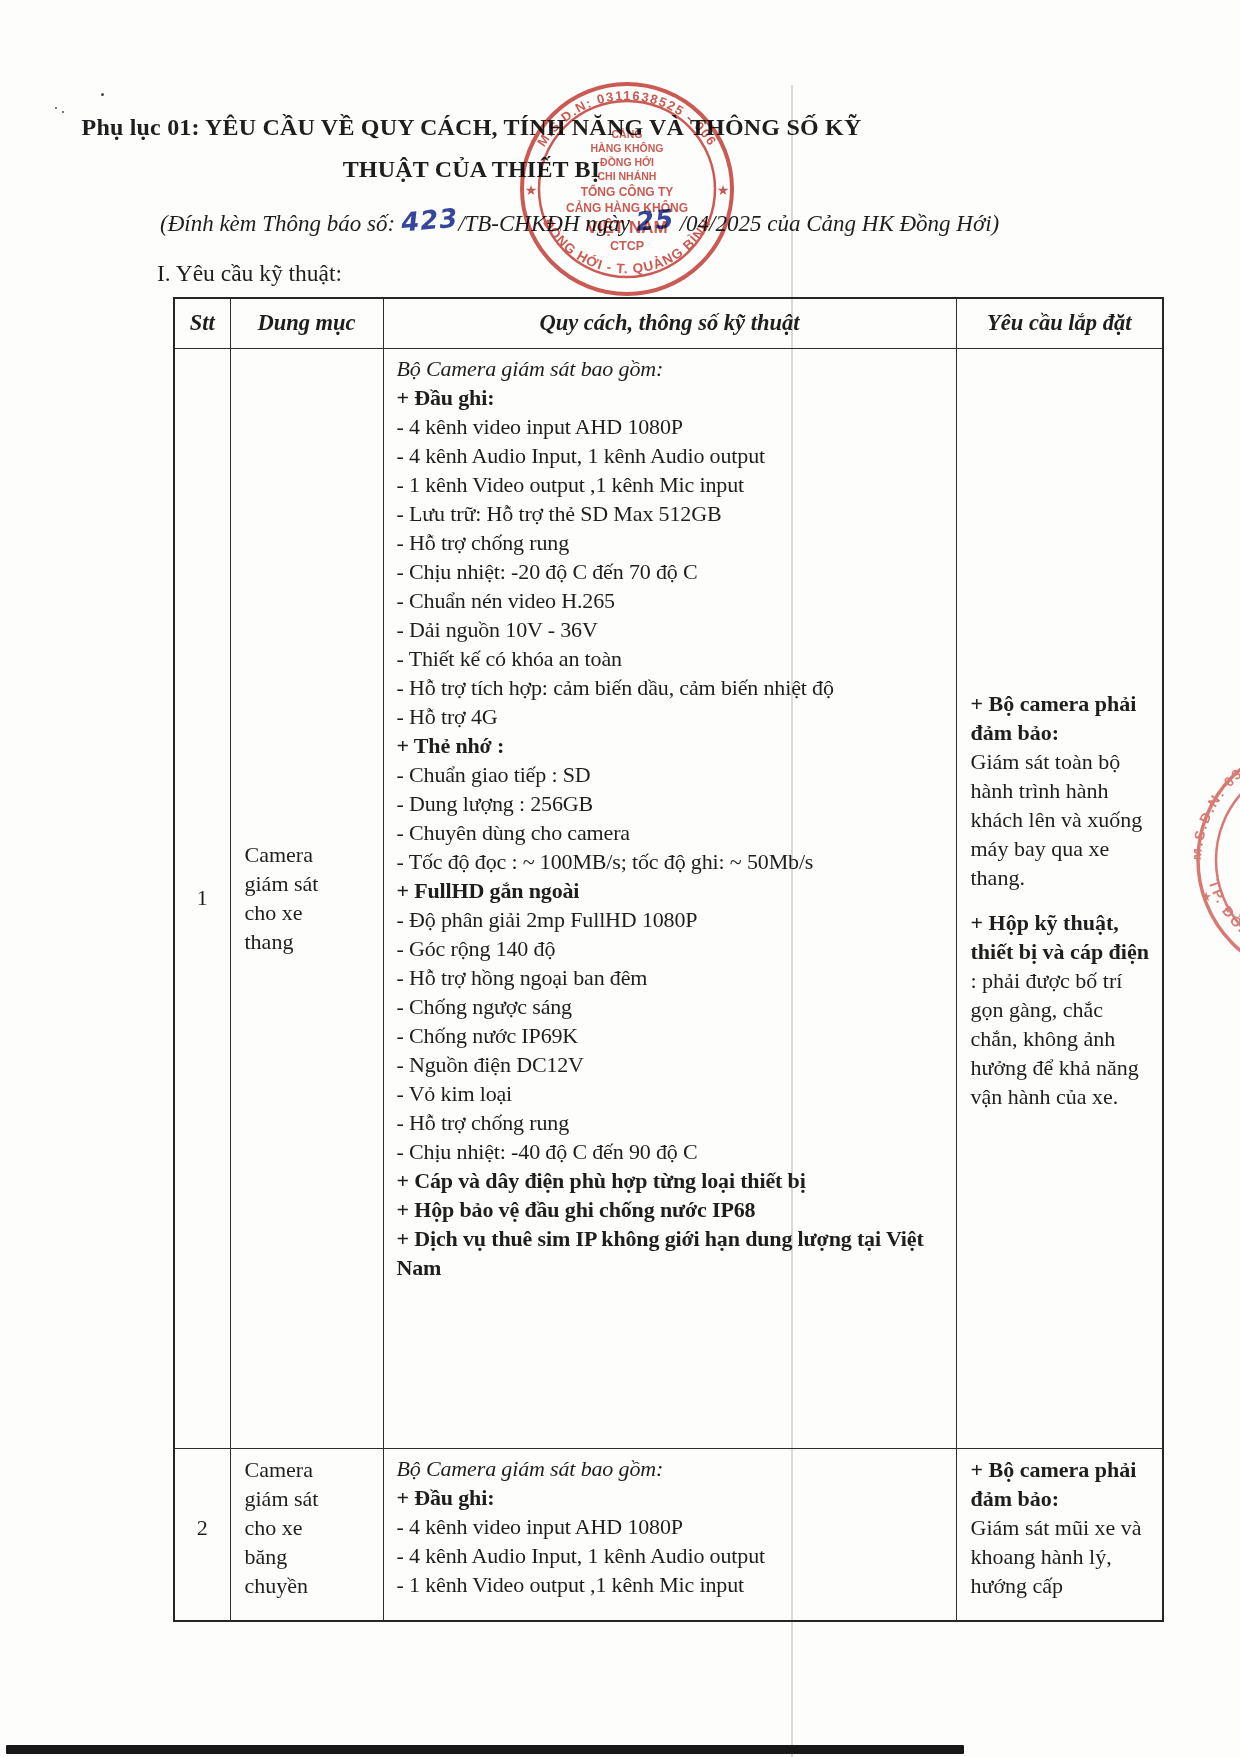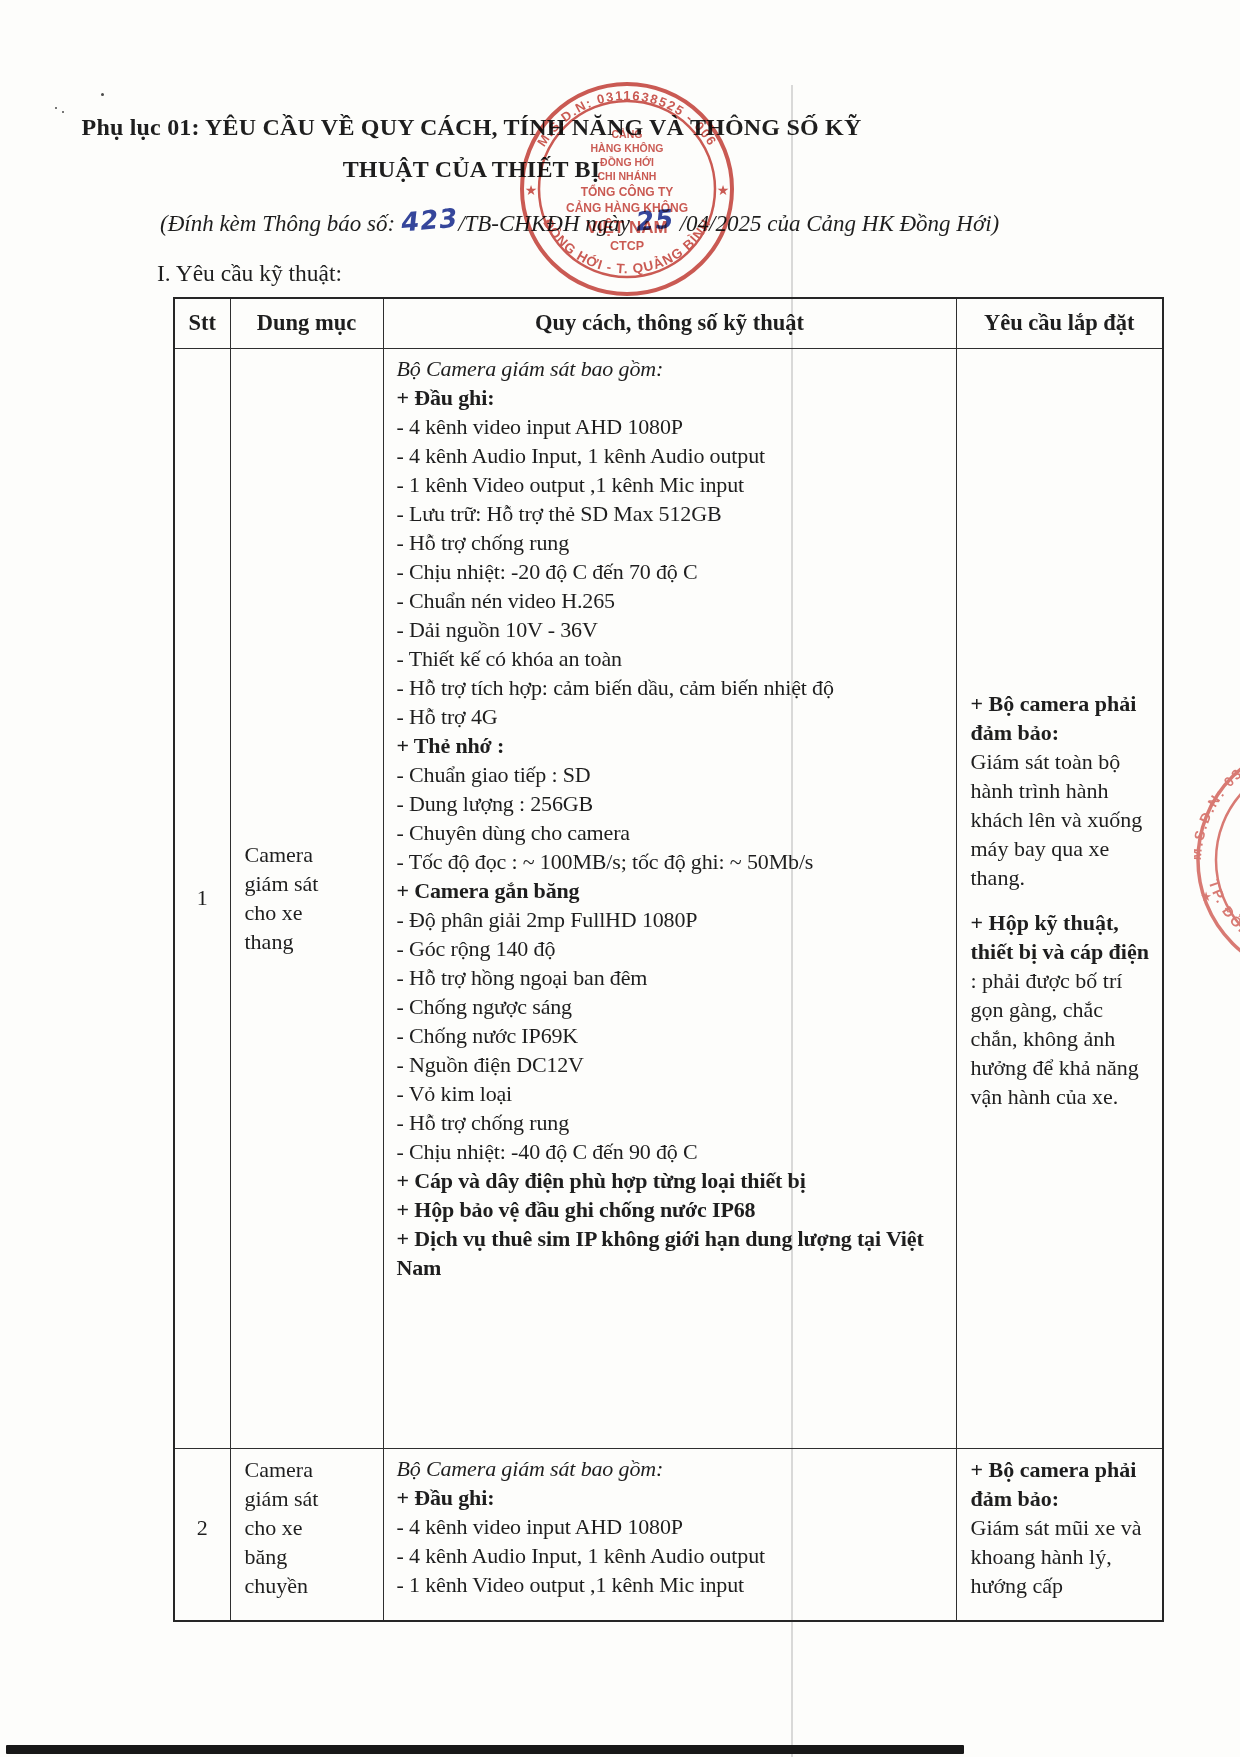--- a/index.html
+++ b/index.html
@@ -25,21 +25,21 @@
     position:relative;top:-2px;letter-spacing:1px;}
   .section-heading{position:absolute;top:260px;left:157px;
     font-weight:normal;font-size:23.5px;}
   
   .doc-table{position:absolute;left:173px;top:297px;border-collapse:collapse;
     table-layout:fixed;width:989px;}
   .doc-table td,.doc-table th{border:1.6px solid #2f2f2f;box-sizing:border-box;
     font-size:22px;}
   .doc-table{border:2.5px solid #262626;}
   .hdr th{height:50px;font-weight:bold;text-align:center;font-size:22.5px;
-    padding:0 2px;}
+    padding:0 2px;font-style:italic;}
   .c-stt{text-align:center;vertical-align:middle;}
   .c-cat{vertical-align:middle;padding:0 6px 0 14px;white-space:pre-line;
     line-height:29px;}
   .c-spec{vertical-align:top;padding:5px 10px 0 13px;line-height:29px;
     letter-spacing:-.15px;}
   .c-req{vertical-align:middle;padding:8px 8px 4px 14px;line-height:29px;
     font-size:21.5px;}
   .r2 .c-stt,.r2 .c-cat,.r2 .c-req{vertical-align:top;}
   .r2 .c-stt{padding-top:66px;}
   .r2 .c-cat,.r2 .c-req{padding-top:6px;}
@@ -127,21 +127,21 @@
           <div class="spec-line b">+ Thẻ nhớ :</div>
 
           <div class="spec-line n">- Chuẩn giao tiếp : SD</div>
 
           <div class="spec-line n">- Dung lượng : 256GB</div>
 
           <div class="spec-line n">- Chuyên dùng cho camera</div>
 
           <div class="spec-line n">- Tốc độ đọc : ~ 100MB/s; tốc độ ghi: ~ 50Mb/s</div>
 
-          <div class="spec-line b">+ Camera gắn băng</div>
+          <div class="spec-line b">+ FullHD gắn ngoài</div>
 
           <div class="spec-line n">- Độ phân giải 2mp FullHD 1080P</div>
 
           <div class="spec-line n">- Góc rộng 140 độ</div>
 
           <div class="spec-line n">- Hỗ trợ hồng ngoại ban đêm</div>
 
           <div class="spec-line n">- Chống ngược sáng</div>
 
           <div class="spec-line n">- Chống nước IP69K</div>

